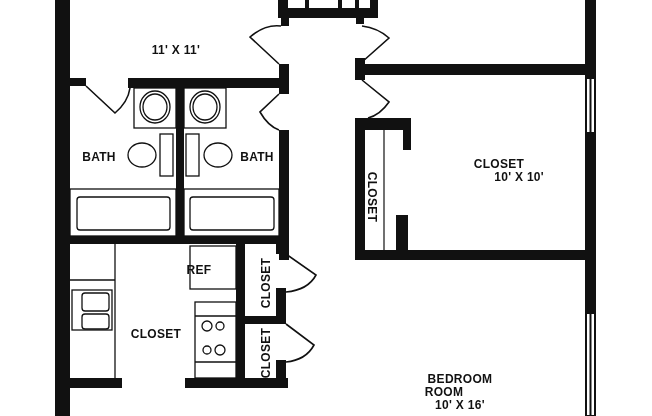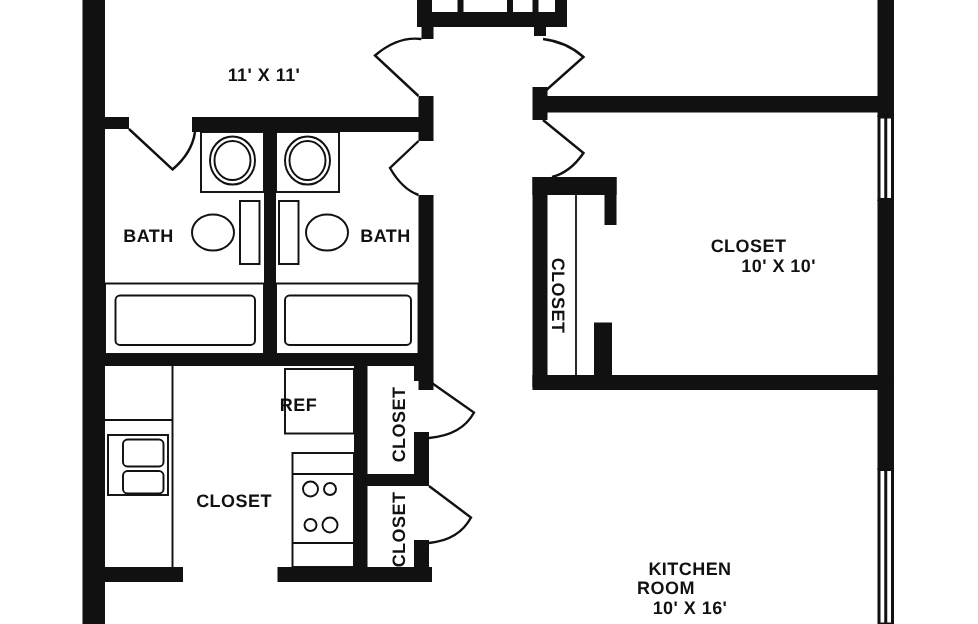--- a/index.html
+++ b/index.html
@@ -138,15 +138,15 @@
 <div class="lbl" style="left:454px;top:157px;width:90px;">CLOSET</div>
 <div class="lbl" style="left:454px;top:170px;width:90px;text-align:right;">10' X 10'</div>
 
 <div class="lbl vert-cw" style="left:342px;top:190px;width:60px;">CLOSET</div>
 
 <div class="lbl" style="left:181px;top:263px;width:36px;">REF</div>
 <div class="lbl vert" style="left:236px;top:276px;width:60px;">CLOSET</div>
 <div class="lbl" style="left:120px;top:327px;width:72px;">CLOSET</div>
 <div class="lbl vert" style="left:236px;top:346px;width:60px;">CLOSET</div>
 
-<div class="lbl" style="left:420px;top:372px;width:80px;">KITCHEN</div>
+<div class="lbl" style="left:420px;top:372px;width:80px;">BEDROOM</div>
 <div class="lbl" style="left:404px;top:385px;width:80px;">ROOM</div>
 <div class="lbl" style="left:420px;top:398px;width:80px;">10' X 16'</div>
 
 </body></html>

